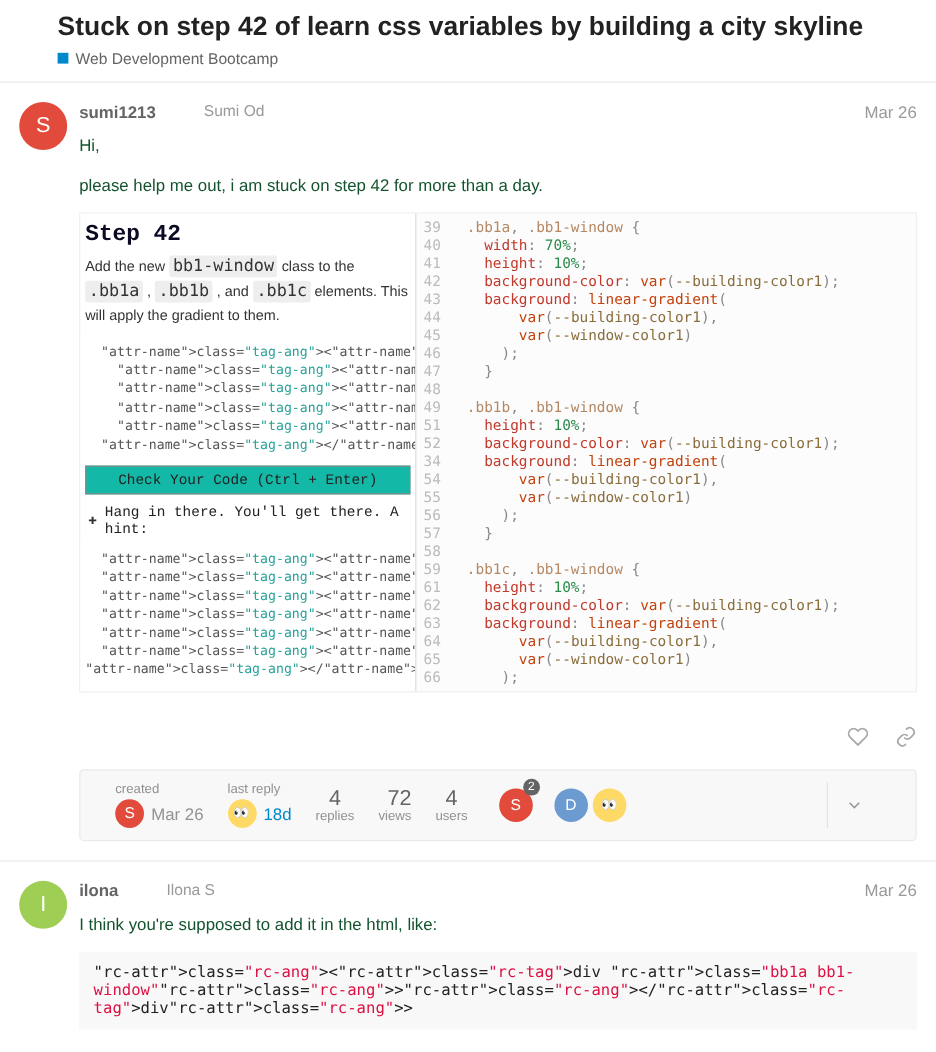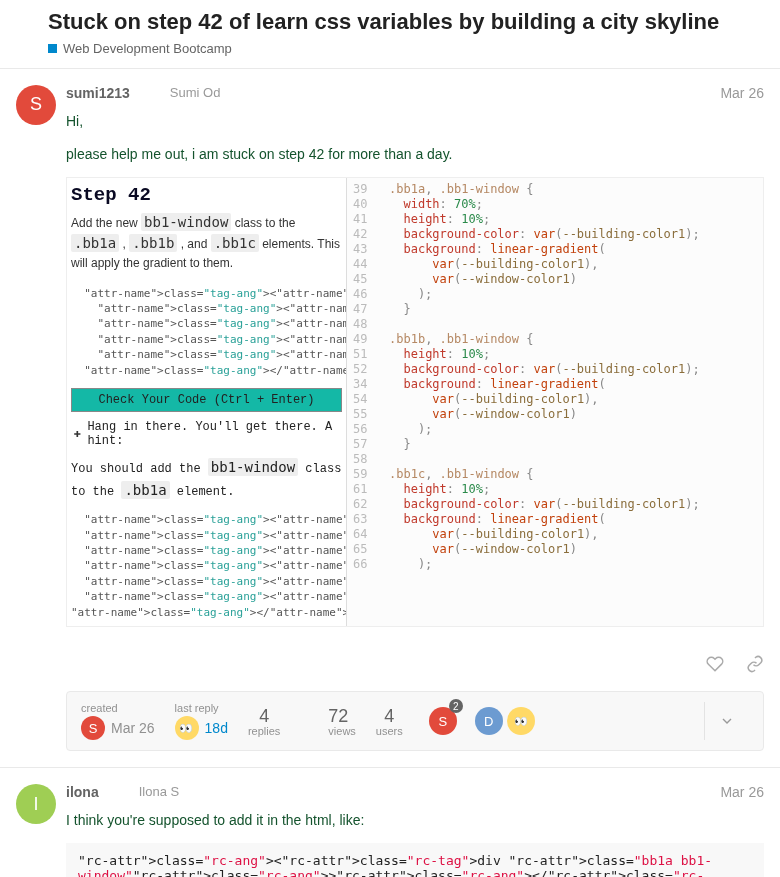--- a/index.html
+++ b/index.html
@@ -40,21 +40,21 @@
   .brace { color: #888; }
   .prop { color: #c0392b; }
   .num { color: #2a8a4a; }
   .punct { color: #888; }
   .func { color: #c2410c; }
   .varref { color: #8a6d3b; }
 
   .post-actions { display:flex; gap: 22px; justify-content:flex-end; padding: 12px 0 18px; color:#aaa; }
   .action-icon { width:18px; height:18px; cursor:pointer; }
 
-  .stats-box { display:flex; align-items:center; background:#f8f8f8; border:1px solid #e9e9e9; border-radius:4px; padding: 10px 14px; margin-bottom: 16px; gap: 20px; }
+  .stats-box { display:flex; align-items:center; background:#f8f8f8; border:1px solid #e9e9e9; border-radius:4px; padding: 10px 29px; margin-bottom: 16px; gap: 20px; }
   .stat-block { display:flex; flex-direction:column; }
   .stat-label { font-size: 11px; color: #919191; }
   .stat-row { display:flex; align-items:center; gap:6px; margin-top:2px; }
   .stat-num { font-size: 18px; font-weight:400; color:#646464; text-align:center; }
   .stat-sublabel { font-size:11px; color:#919191; text-align:center; margin-top: -2px; }
   .mini-avatar { width:24px; height:24px; border-radius:50%; display:flex; align-items:center; justify-content:center; font-size:13px; color:#fff; }
   .mini-avatar.red{background:#e24a3b;} .mini-avatar.blue{background:#6c9bd1;}
   .mini-avatar.emoji{ background:#ffd966; font-size:11px; }
   .badge-count { background:#646464; color:#fff; border-radius:50%; width:14px; height:14px; font-size:10px; display:flex; align-items:center; justify-content:center; position:relative; left:-8px; top:-8px; }
   .avatars-row { display:flex; gap:4px; align-items:center; margin-left: 6px; }
@@ -92,23 +92,20 @@
         <div class="embed-left">
           <div class="step-title">Step 42</div>
           <div class="step-text">
             <span>Add the new </span><span class="inline-code">bb1-window</span><span> class to the </span><span class="inline-code">.bb1a</span><span> , </span><span class="inline-code">.bb1b</span><span> , and </span><span class="inline-code">.bb1c</span><span> elements. This will apply the gradient to them.</span>
           </div>
           <div class="html-block" id="html-upper">&nbsp;&nbsp;<span <span="" class="&lt;span">"attr-name"</span>&gt;class=<span class="attr-val">"tag-ang"</span>&gt;&lt;<span <span="" class="&lt;span">"attr-name"</span>&gt;class=&gt;div &gt;class=&gt;class=&gt;&gt;<br>&nbsp;&nbsp;&nbsp;&nbsp;<span <span="" class="&lt;span">"attr-name"</span>&gt;class=<span class="attr-val">"tag-ang"</span>&gt;&lt;<span <span="" class="&lt;span">"attr-name"</span>&gt;class=&gt;div &gt;class=&gt;class=&gt;&gt;&gt;class=&gt;&lt;/&gt;class=&gt;div&gt;class=&gt;&gt;<br>&nbsp;&nbsp;&nbsp;&nbsp;<span <span="" class="&lt;span">"attr-name"</span>&gt;class=<span class="attr-val">"tag-ang"</span>&gt;&lt;<span <span="" class="&lt;span">"attr-name"</span>&gt;class=&gt;div &gt;class=&gt;class=&gt;&gt;&gt;class=&gt;&lt;/&gt;class=&gt;div&gt;class=&gt;&gt;<br>&nbsp;&nbsp;&nbsp;&nbsp;<span <span="" class="&lt;span">"attr-name"</span>&gt;class=<span class="attr-val">"tag-ang"</span>&gt;&lt;<span <span="" class="&lt;span">"attr-name"</span>&gt;class=&gt;div &gt;class=&gt;class=&gt;&gt;&gt;class=&gt;&lt;/&gt;class=&gt;div&gt;class=&gt;&gt;<br>&nbsp;&nbsp;&nbsp;&nbsp;<span <span="" class="&lt;span">"attr-name"</span>&gt;class=<span class="attr-val">"tag-ang"</span>&gt;&lt;<span <span="" class="&lt;span">"attr-name"</span>&gt;class=&gt;div &gt;class=&gt;class=&gt;&gt;&gt;class=&gt;&lt;/&gt;class=&gt;div&gt;class=&gt;&gt;<br>&nbsp;&nbsp;<span <span="" class="&lt;span">"attr-name"</span>&gt;class=<span class="attr-val">"tag-ang"</span>&gt;&lt;/<span <span="" class="&lt;span">"attr-name"</span>&gt;class=&gt;div&gt;class=&gt;&gt;</div>
           <div class="check-btn">Check Your Code (Ctrl + Enter)</div>
           <div class="hint-row">
             <span class="plus-icon">✚</span>
             <span>Hang in there. You'll get there. A hint:</span>
-          </div>
-          <div class="hint-body">
-            <span>You should add the </span><span class="inline-code">bb1-window</span><span> class to the </span><span class="inline-code">.bb1a</span><span> element.</span>
           </div>
           <div class="html-block" id="html-lower">&nbsp;&nbsp;<span <span="" class="&lt;span">"attr-name"</span>&gt;class=<span class="attr-val">"tag-ang"</span>&gt;&lt;<span <span="" class="&lt;span">"attr-name"</span>&gt;class=&gt;div &gt;class=&gt;class=&gt;&gt;&gt;class=&gt;&lt;/&gt;class=&gt;div&gt;class=&gt;&gt;<br>&nbsp;&nbsp;<span <span="" class="&lt;span">"attr-name"</span>&gt;class=<span class="attr-val">"tag-ang"</span>&gt;&lt;<span <span="" class="&lt;span">"attr-name"</span>&gt;class=&gt;div &gt;class=&gt;class=&gt;&gt;&gt;class=&gt;&lt;/&gt;class=&gt;div&gt;class=&gt;&gt;<br>&nbsp;&nbsp;<span <span="" class="&lt;span">"attr-name"</span>&gt;class=<span class="attr-val">"tag-ang"</span>&gt;&lt;<span <span="" class="&lt;span">"attr-name"</span>&gt;class=&gt;div&gt;class=&gt;&gt;&gt;class=&gt;&lt;/&gt;class=&gt;div&gt;class=&gt;&gt;<br>&nbsp;&nbsp;<span <span="" class="&lt;span">"attr-name"</span>&gt;class=<span class="attr-val">"tag-ang"</span>&gt;&lt;<span <span="" class="&lt;span">"attr-name"</span>&gt;class=&gt;div &gt;class=&gt;class=&gt;&gt;&gt;class=&gt;&lt;/&gt;class=&gt;div&gt;class=&gt;&gt;<br>&nbsp;&nbsp;<span <span="" class="&lt;span">"attr-name"</span>&gt;class=<span class="attr-val">"tag-ang"</span>&gt;&lt;<span <span="" class="&lt;span">"attr-name"</span>&gt;class=&gt;div&gt;class=&gt;&gt;&gt;class=&gt;&lt;/&gt;class=&gt;div&gt;class=&gt;&gt;<br>&nbsp;&nbsp;<span <span="" class="&lt;span">"attr-name"</span>&gt;class=<span class="attr-val">"tag-ang"</span>&gt;&lt;<span <span="" class="&lt;span">"attr-name"</span>&gt;class=&gt;div&gt;class=&gt;&gt;&gt;class=&gt;&lt;/&gt;class=&gt;div&gt;class=&gt;&gt;<br><span <span="" class="&lt;span">"attr-name"</span>&gt;class=<span class="attr-val">"tag-ang"</span>&gt;&lt;/<span <span="" class="&lt;span">"attr-name"</span>&gt;class=&gt;div&gt;class=&gt;&gt;</div>
         </div>
         <div class="embed-right" id="css-pane">
             <div class="code-line"><span class="ln">39</span><span><span class="sel">.bb1a</span><span class="punct">, </span><span class="sel">.bb1-window</span><span class="brace"> {</span></span></div>
             <div class="code-line"><span class="ln">40</span><span>  <span class="prop">width</span><span class="punct">: </span><span class="num">70%</span><span class="punct">;</span></span></div>
             <div class="code-line"><span class="ln">41</span><span>  <span class="prop">height</span><span class="punct">: </span><span class="num">10%</span><span class="punct">;</span></span></div>
             <div class="code-line"><span class="ln">42</span><span>  <span class="prop">background-color</span><span class="punct">: </span><span class="func">var</span><span class="punct">(</span><span class="varref">--building-color1</span><span class="punct">);</span></span></div>
             <div class="code-line"><span class="ln">43</span><span>  <span class="prop">background</span><span class="punct">: </span><span class="func">linear-gradient</span><span class="punct">(</span></span></div>
             <div class="code-line"><span class="ln">44</span><span>      <span class="func">var</span><span class="punct">(</span><span class="varref">--building-color1</span><span class="punct">),</span></span></div>
@@ -158,21 +155,21 @@
         <span class="stat-label">last reply</span>
         <div class="stat-row">
           <div class="mini-avatar emoji">👀</div>
           <span style="color:#0088cc;">18d</span>
         </div>
       </div>
       <div class="stat-block" style="align-items:center;">
         <span class="stat-num">4</span>
         <span class="stat-sublabel">replies</span>
       </div>
-      <div class="stat-block" style="align-items:flex-start;margin-left:28px;">
+      <div class="stat-block" style="align-items:flex-end;">
         <span class="stat-num">72</span>
         <span class="stat-sublabel">views</span>
       </div>
       <div class="stat-block" style="align-items:center;">
         <span class="stat-num">4</span>
         <span class="stat-sublabel">users</span>
       </div>
       <div class="avatars-row">
         <div style="display:flex;">
           <div class="mini-avatar red" style="width:28px;height:28px;">S</div>

